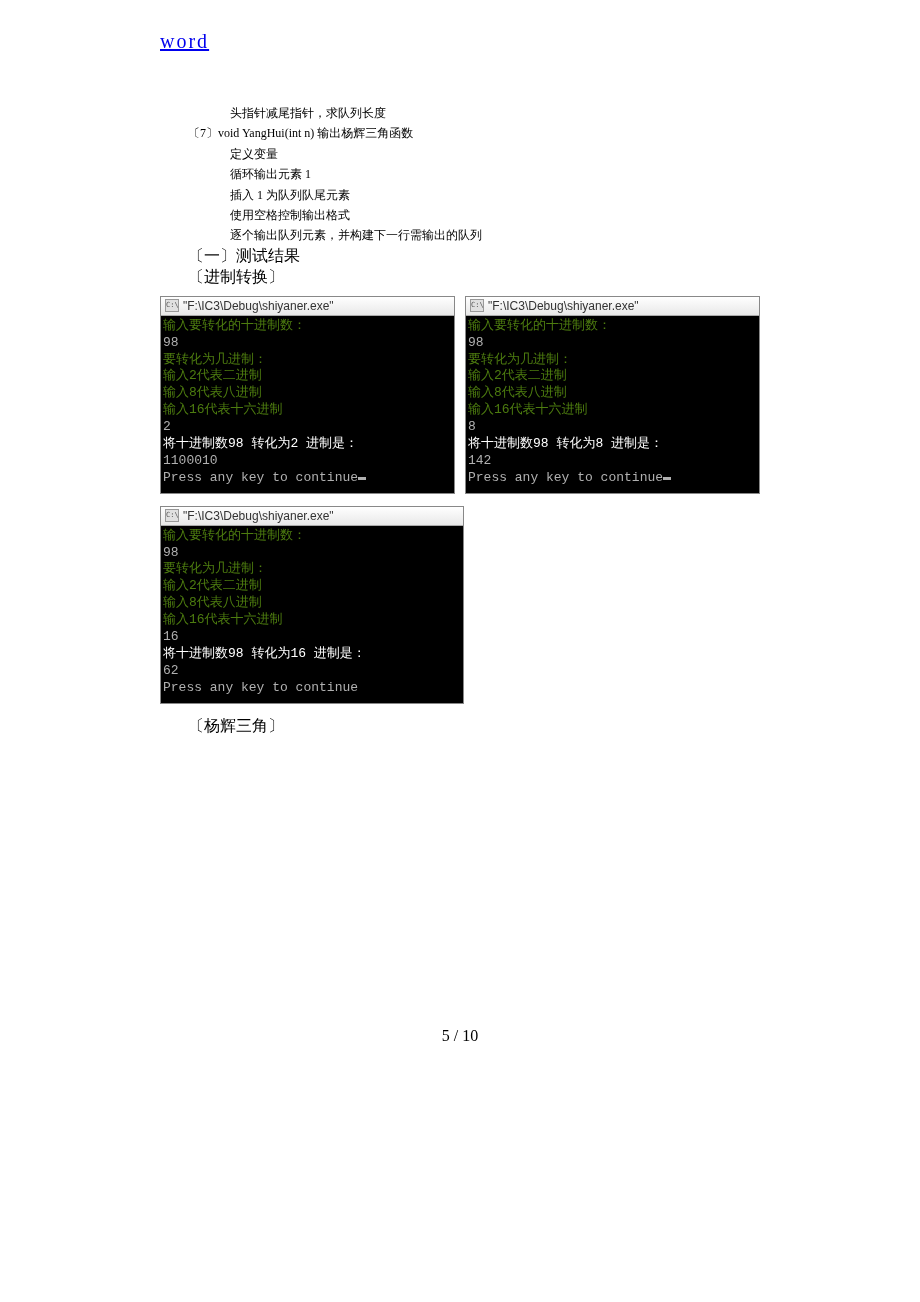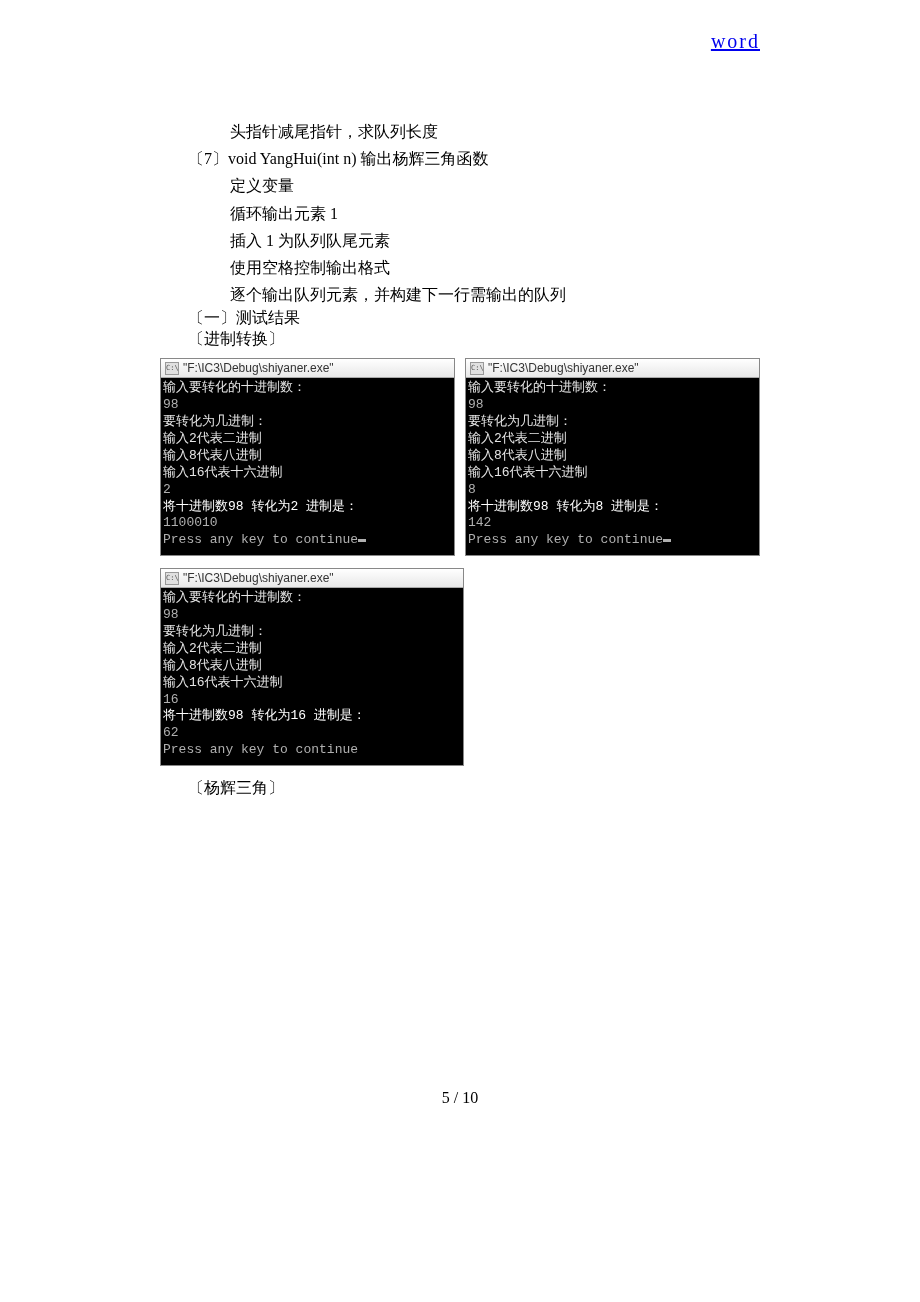--- a/index.html
+++ b/index.html
@@ -8,33 +8,33 @@
     background: #ffffff;
     font-family: "SimSun", "宋体", serif;
     font-size: 16px;
     color: #000;
     width: 920px;
   }
   .page {
     padding: 30px 160px 40px 160px;
   }
   .header-link {
-    text-align: right;
-    margin-bottom: 65px;
+    text-align: left;
+    margin-bottom: 50px;
   }
   .header-link a {
     color: #0000ee;
     text-decoration: underline;
     font-family: "Times New Roman", serif;
     font-size: 20px;
     letter-spacing: 2px;
   }
   .content-text {
     line-height: 1.7;
-    font-size: 16px;
+    font-size: 12px;
   }
   .indent-1 { padding-left: 70px; }
   .indent-2 { padding-left: 28px; }
   .section-heading {
     font-weight: bold;
     margin-top: 18px;
     margin-bottom: 4px;
     font-size: 16px;
   }
   .sub-line { padding-left: 28px; }
@@ -74,21 +74,21 @@
   .terminal-body {
     background: #000000;
     padding: 2px 4px 6px 2px;
     font-family: "Courier New", monospace;
     font-size: 13px;
     line-height: 1.3;
     white-space: pre;
     min-height: 150px;
   }
   .term-gray { color: #b0b0b0; }
-  .term-green { color: #e5e5e5; }
+  .term-green { color: #4d7c0f; }
   .term-white { color: #ffffff; margin-top: 8px; }
   .cursor {
     display: inline-block;
     width: 8px;
     height: 3px;
     background: #b0b0b0;
     vertical-align: baseline;
     margin-left: 0;
     margin-bottom: 1px;
   }

